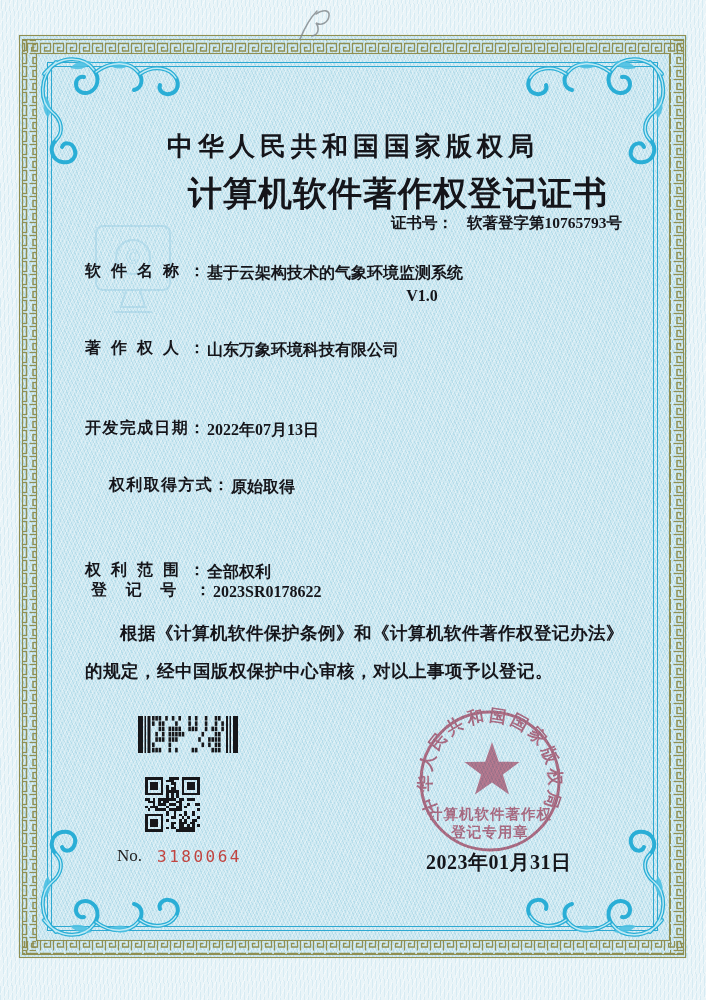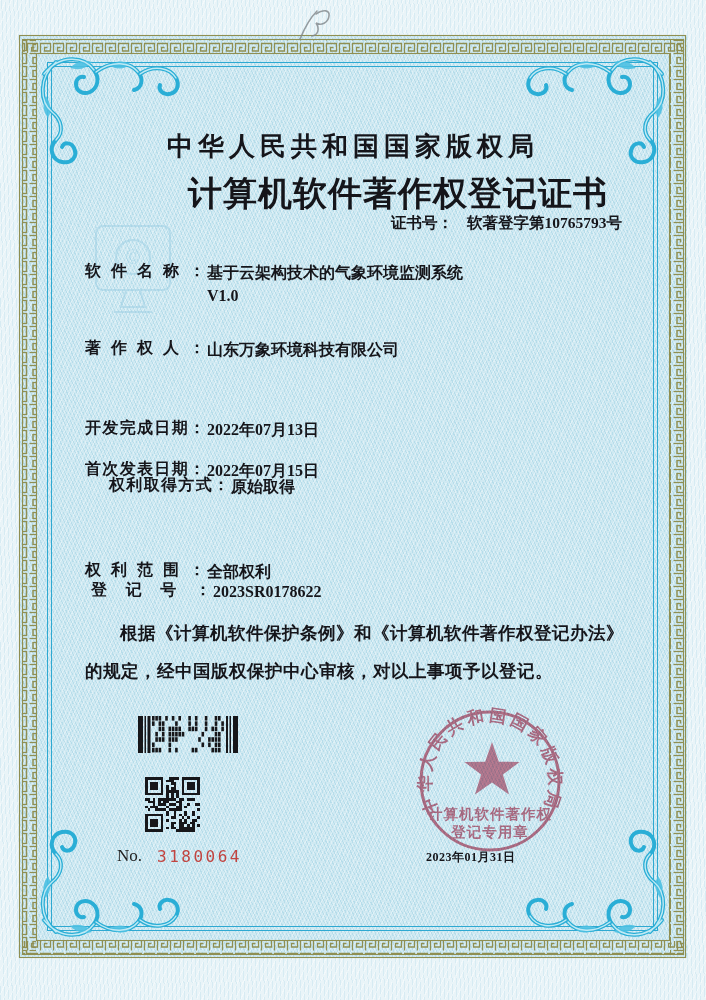--- a/index.html
+++ b/index.html
@@ -41,21 +41,21 @@
   }
   .cert-no{
     position:absolute;right:84px;top:213px;font-size:15.5px;font-weight:700;color:var(--text,#15151a);
   }
   .cert-no .lbl{margin-right:14px;}
   .field-row{position:absolute;left:85px;width:560px;color:var(--text,#15151a);font-size:16px;font-weight:700;}
   .field-label{display:inline-block;width:120px;text-align:justify;text-align-last:justify;vertical-align:top;}
   .field-value{position:absolute;left:122px;top:0;width:430px;line-height:23px;}
   .row-0{top:261px;}  .row-1{top:338px;}  .row-2{top:418px;}
   .row-3{top:459px;}  .row-4{top:475px;margin-left:24px;}  .row-5{top:560px;}  .row-6{top:580px;margin-left:6px;}
-  .value-line2{display:block;}
+  .value-line2{display:block;text-align:center;}
   .statement{
     position:absolute;left:85px;top:614px;width:545px;margin:0;
     font-size:17.5px;font-weight:700;line-height:38px;letter-spacing:.5px;
     text-indent:2em;color:var(--text,#15151a);
   }
   .barcode{position:absolute;left:138px;top:716px;}
   .barcode rect{fill:#17171a;}
   .qr{position:absolute;left:145px;top:777px;shape-rendering:crispEdges;}
   .qr rect{fill:#17171a;}
   .serial{position:absolute;left:117px;top:846px;font-size:17px;color:#222;}
@@ -64,21 +64,21 @@
     font-family:"DejaVu Sans Mono","Liberation Mono",monospace;
     font-size:16px;letter-spacing:2.5px;color:var(--serial-red,#c14440);
   }
   .seal{position:absolute;left:415px;top:706px;opacity:.84;mix-blend-mode:multiply;}
   .seal-ring{fill:none;stroke:var(--seal-red,#c85a72);stroke-width:3;}
   .seal-star{fill:var(--seal-red,#c85a72);opacity:.9;}
   .seal text{fill:var(--seal-red,#c85a72);font-weight:700;}
   .seal .arc-text{font-size:17px;letter-spacing:4px;}
   .seal .seal-line{font-size:14.5px;letter-spacing:1px;text-anchor:middle;}
   .issue-date{
-    position:absolute;left:426px;top:849px;font-size:12px;font-weight:700;
+    position:absolute;left:426px;top:849px;font-size:20px;font-weight:700;
     color:var(--text,#15151a);letter-spacing:.5px;
   }
 </style>
 </head>
 <body>
 
 <div class="page">
 
   <div class="cert-inner"></div>
 
@@ -145,24 +145,20 @@
   <div class="field-row row-1">
     <span class="field-label">著作权人：</span>
     <span class="field-value">山东万象环境科技有限公司</span>
   </div>
 
   <div class="field-row row-2">
     <span class="field-label">开发完成日期：</span>
     <span class="field-value">2022年07月13日</span>
   </div>
 
-  <div class="field-row row-3">
-    <span class="field-label">首次发表日期：</span>
-    <span class="field-value">2022年07月15日</span>
-  </div>
 
   <div class="field-row row-4">
     <span class="field-label">权利取得方式：</span>
     <span class="field-value">原始取得</span>
   </div>
 
   <div class="field-row row-5">
     <span class="field-label">权利范围：</span>
     <span class="field-value">全部权利</span>
   </div>

